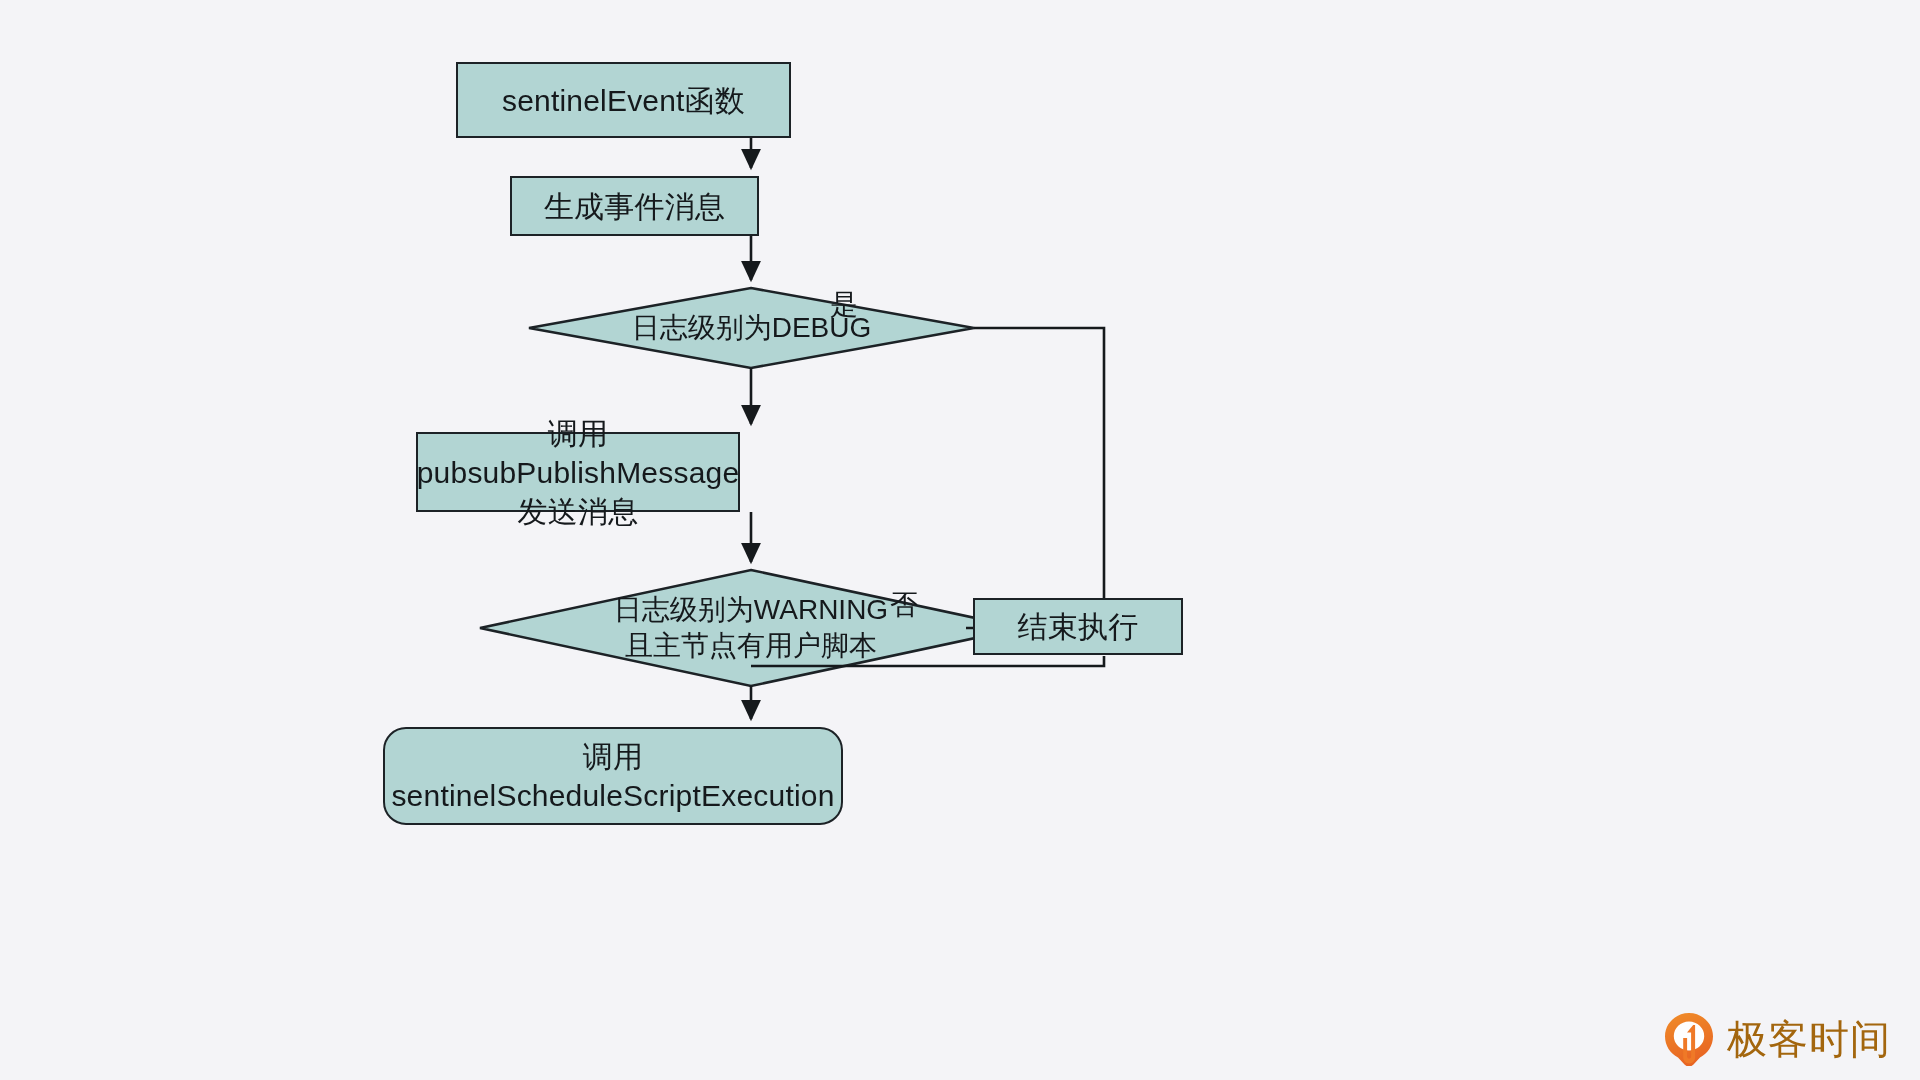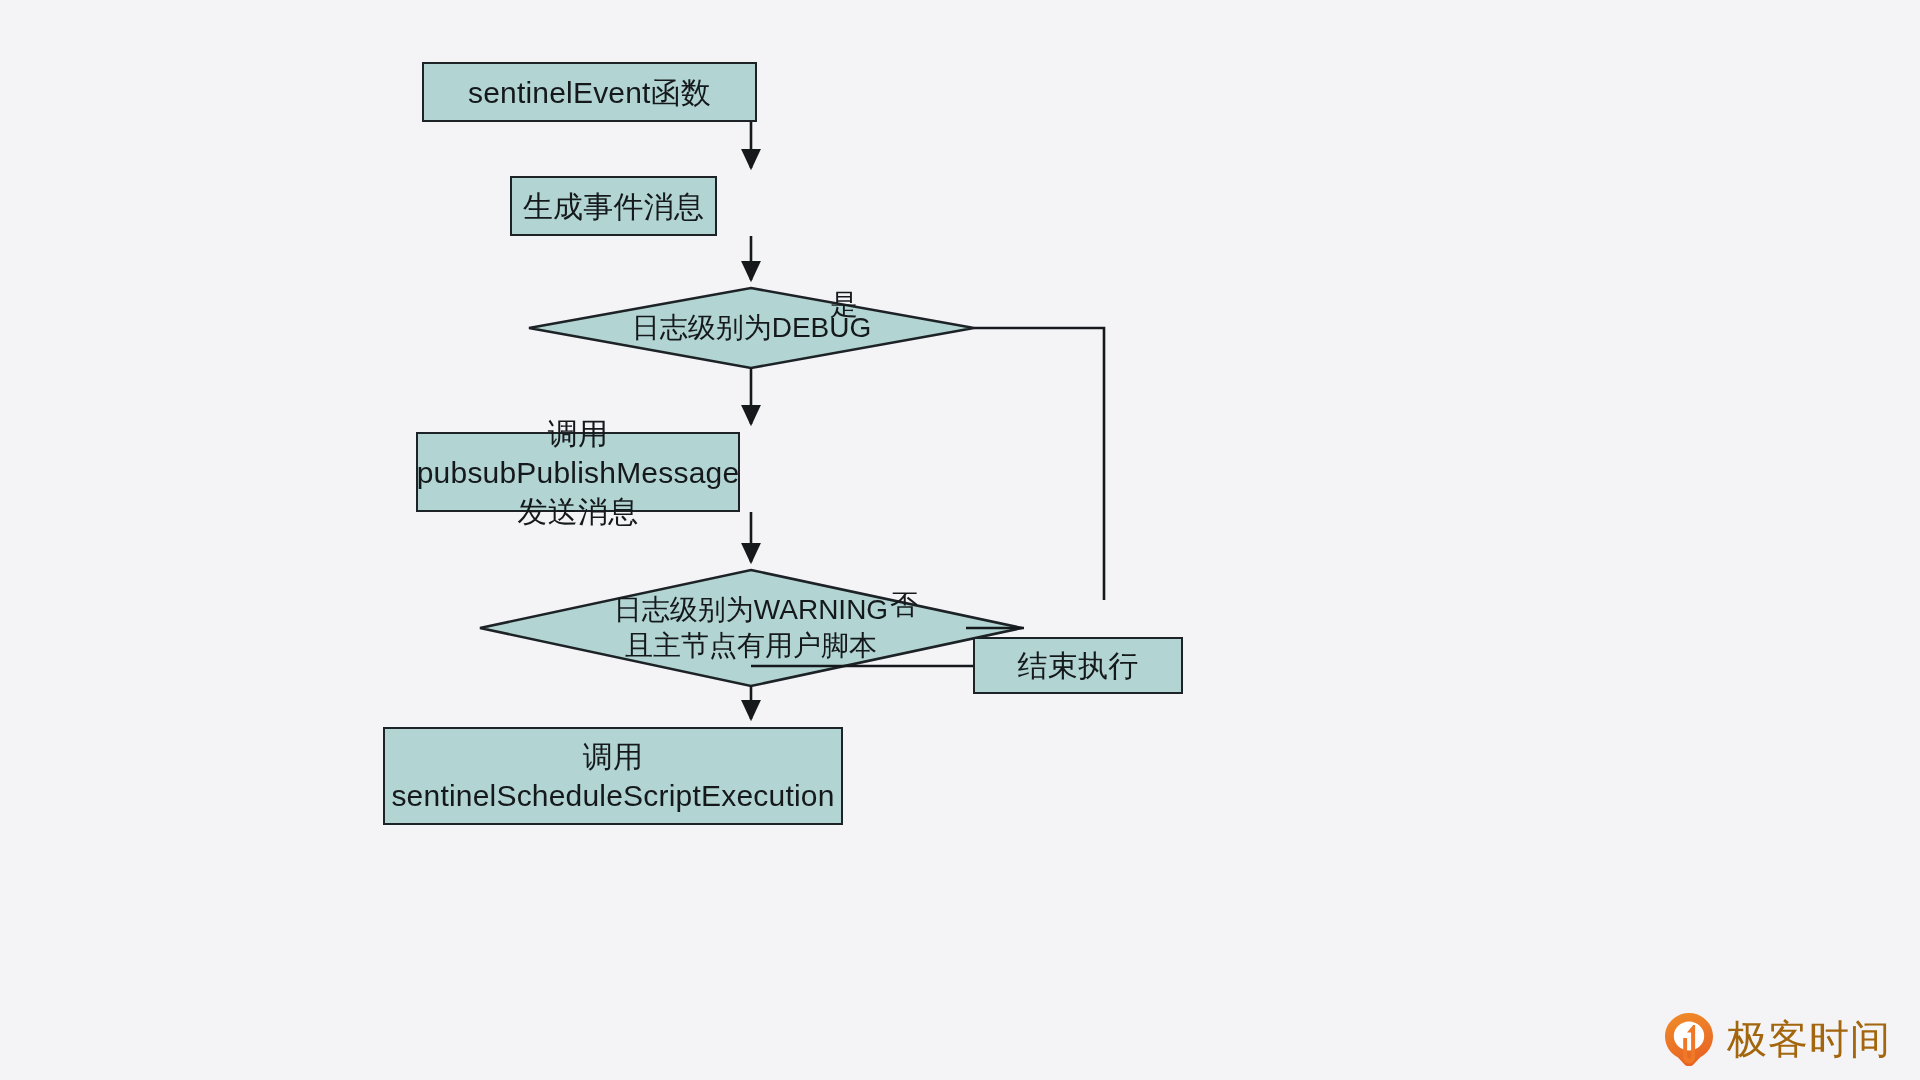--- a/index.html
+++ b/index.html
@@ -111,47 +111,47 @@
 
     <path d="M751,686 L751,719" stroke="#15191c" stroke-width="2.6" fill="none" marker-end="url(#arrowhead)"></path>
   </svg>
 
   <svg class="edges" viewBox="0 0 1920 1080" xmlns="http://www.w3.org/2000/svg">
     <rect x="1024" y="600" width="900" height="56" fill="#f4f4f7"></rect>
     <path d="M1022,628 L966,628" stroke="#15191c" stroke-width="2.6" fill="none"></path>
     <path d="M1022,628 L1965,628" stroke="none" fill="none"></path>
   </svg>
 
-  <div class="node rect" style="left:422px; top:62px; width:335px; height:60px;">
+  <div class="node rect" style="left:456px; top:62px; width:335px; height:76px;">
     <span>sentinelEvent函数</span>
   </div>
 
-  <div class="node rect" style="left:510px; top:176px; width:207px; height:60px;">
+  <div class="node rect" style="left:510px; top:176px; width:249px; height:60px;">
     <span>生成事件消息</span>
   </div>
 
   <div class="node diamond-label" style="left:529px; top:288px; width:445px; height:80px;">
     <span>日志级别为DEBUG</span>
   </div>
 
   <div class="node rect" style="left:416px; top:432px; width:324px; height:80px;">
     <span>调用pubsubPublishMessage
 发送消息</span>
   </div>
 
   <div class="node diamond-label" style="left:480px; top:570px; width:542px; height:116px;">
     <span>日志级别为WARNING
 且主节点有用户脚本</span>
   </div>
 
-  <div class="node rect" style="left:973px; top:598px; width:210px; height:57px;margin-top:39px;">
+  <div class="node rect" style="left:973px; top:598px; width:210px; height:57px;">
     <span>结束执行</span>
   </div>
 
-  <div class="node rect" style="left:383px; top:727px; width:460px; height:98px;">
+  <div class="node rect" style="left:383px; top:727px; width:460px; height:98px;border-radius:23px;">
     <span>调用
 sentinelScheduleScriptExecution</span>
   </div>
 
   <div class="edge-label" style="left:824px; top:286px; width:40px;">
     <span>是</span>
   </div>
 
   <div class="edge-label" style="left:884px; top:586px; width:40px;">
     <span>否</span>

